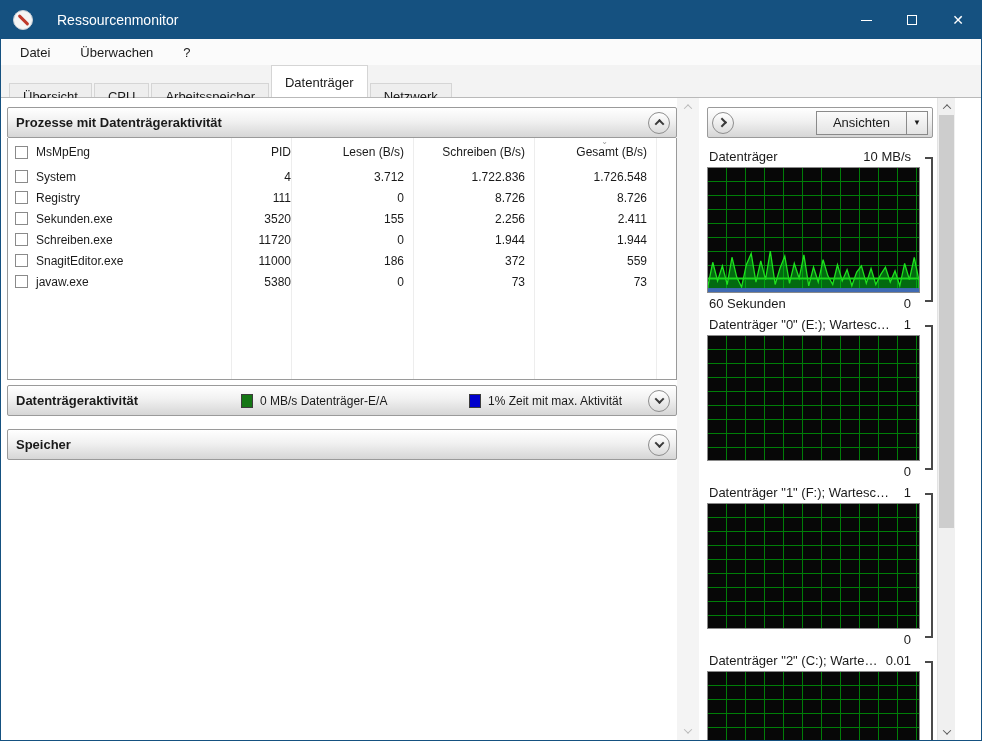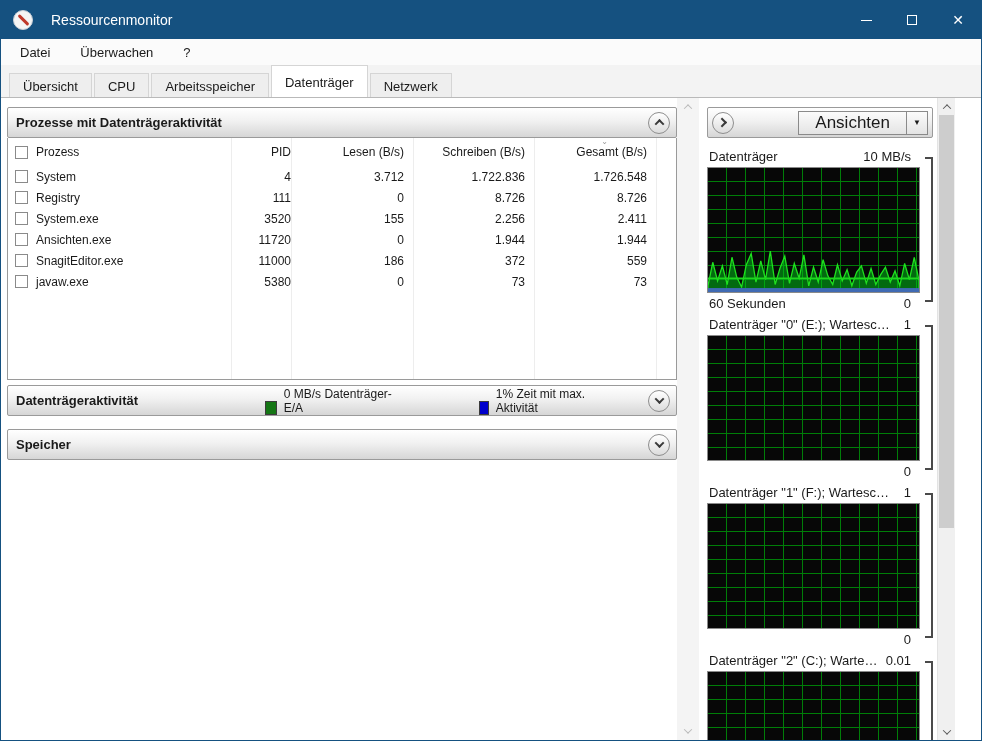--- a/index.html
+++ b/index.html
@@ -7,47 +7,47 @@
   body {
     font-family: "Liberation Sans", "DejaVu Sans", sans-serif;
     font-size: 12px; color: #1a1a1a; background: #fff;
   }
   .window { width: 982px; height: 741px; border: 1px solid #155180; display: flex; flex-direction: column; background: #fff; }
 
   
   .titlebar { height: 38px; background: #155180; display: flex; align-items: center; flex-shrink: 0; }
   .app-icon { width: 20px; height: 20px; border-radius: 50%; background: #f5f5f5; margin-left: 12px; position: relative; overflow: hidden; border: 1px solid #c9cfd6; }
   .app-icon .needle { position: absolute; left: 8px; top: 2px; width: 3px; height: 14px; background: #c0392b; transform: rotate(-45deg); border-radius: 2px; }
-  .titlebar .title { color: #fff; font-size: 14px; margin-left: 18px; flex: 1; }
+  .titlebar .title { color: #fff; font-size: 14px; margin-left: 24px; flex: 1; }
   .win-btn { width: 46px; height: 38px; display: flex; align-items: center; justify-content: center; color: #fff; }
   .glyph-min { display: inline-block; width: 11px; border-top: 1px solid #fff; }
   .glyph-max { display: inline-block; width: 10px; height: 10px; border: 1px solid #fff; }
   .glyph-close { font-size: 14px; line-height: 1; }
 
   
   .menubar { height: 26px; background: #fbfbfb; display: flex; align-items: center; padding-left: 10px; gap: 12px; flex-shrink: 0; }
   .menu-item { padding: 4px 9px; font-size: 13px; }
 
   
   .tabbar { height: 33px; background: #f3f3f3; display: flex; align-items: flex-end; padding-left: 8px; flex-shrink: 0; border-bottom: 1px solid #b9b9b9; }
-  .tab { border: 1px solid #d5d5d5; border-bottom: none; background: #eeeeee; padding: 5px 13px 6px 13px; font-size: 13px; margin-right: 2px; height: 24px; }
+  .tab { border: 1px solid #d5d5d5; border-bottom: none; background: #eeeeee; padding: 5px 13px 6px 13px; font-size: 13px; margin-right: 2px; height: 14px; }
   .tab.active { background: #fff; height: 32px; padding-top: 9px; position: relative; z-index: 2; }
 
   
   .content { flex: 1; display: flex; background: #fff; overflow: hidden; }
   .left-col { width: 676px; padding: 9px 0 0 6px; display: flex; flex-direction: column; }
   .midscroll { width: 22px; background: #f4f4f4; display: flex; flex-direction: column; justify-content: space-between; align-items: center; padding: 6px 0; }
   .right-col { width: 238px; padding: 9px 4px 0 8px; overflow: hidden; }
   .winscroll { width: 18px; background: #f0f0f0; position: relative; border-left: 1px solid #e3e3e3; }
 
   
   .panel-header {
     height: 31px; border: 1px solid #9a9a9a; border-radius: 2px;
     background: linear-gradient(#ffffff, #f1f1f1 45%, #d6d6d6);
-    display: flex; align-items: center; padding: 0 6px 0 8px; gap: 24px;
+    display: flex; align-items: center; padding: 0 6px 0 8px;
   }
   .panel-header .ph-title { font-weight: 700; font-size: 13px; flex-shrink: 0; }
   .panel-header .spacer { flex: 1; }
   .circle-btn { width: 22px; height: 22px; border-radius: 50%; border: 1px solid #8e8e8e;
     background: linear-gradient(#ffffff, #dcdcdc); display: flex; align-items: center; justify-content: center; flex-shrink: 0; }
   .chev { width: 7px; height: 7px; border-top: 2px solid #3a3a3a; border-right: 2px solid #3a3a3a; display: inline-block; }
   .chev.up    { transform: rotate(-45deg) translate(-1px, 1px); }
   .chev.down  { transform: rotate(135deg) translate(-1px, 1px); }
   .chev.right { transform: rotate(45deg)  translate(-1px, 1px); }
   .chev.faint { border-color: #b9b9b9; border-width: 1px; width: 6px; height: 6px; }
@@ -71,21 +71,21 @@
   
   .legend { display: flex; align-items: center; gap: 6px; font-weight: 400; font-size: 12px; }
   .swatch { width: 12px; height: 14px; border: 1px solid #3c3c3c; display: inline-block; }
   .legend-block { display: flex; align-items: flex-end; gap: 7px; padding-left: 47px; }
 
   
   .rtoolbar { height: 31px; border: 1px solid #9a9a9a; border-radius: 2px;
     background: linear-gradient(#ffffff, #f1f1f1 45%, #d6d6d6);
     display: flex; align-items: center; padding: 0 4px; margin-bottom: 9px; }
   .views-btn { margin-left: auto; display: flex; height: 24px; }
-  .views-main { border: 1px solid #8a8a8a; background: linear-gradient(#fbfbfb, #e4e4e4); padding: 3px 16px; font-size: 17px; display: flex; align-items: center; }
+  .views-main { border: 1px solid #8a8a8a; background: linear-gradient(#fbfbfb, #e4e4e4); padding: 3px 16px; font-size: 13px; display: flex; align-items: center; }
   .views-arrow { border: 1px solid #8a8a8a; border-left: none; background: linear-gradient(#fbfbfb, #e4e4e4); width: 21px; display: flex; align-items: center; justify-content: center; font-size: 8px; }
 
   .chart-group { margin-bottom: 2px; }
   .chart-caption { display: flex; justify-content: space-between; font-size: 13px; padding: 2px 22px 3px 2px; }
   .chart-caption .cmax { flex-shrink: 0; }
   .chart-row { display: flex; }
   .chartbox { width: 213px; height: 126px; border: 1px solid #8a8a8a; position: relative; flex-shrink: 0;
     background-color: #070707;
     background-image:
       repeating-linear-gradient(to right,  transparent 0 18px, #007d08 18px 19px),
@@ -142,21 +142,21 @@
         <span class="ph-title">Prozesse mit Datenträgeraktivität</span>
         <span class="spacer"></span>
         <span class="circle-btn">
             <span class="chev up"></span>
           </span>
       </div>
       <div class="panel-body">
         <div class="disk-table">
           <div class="dcell name hdr">
             <span class="checkbox"></span>
-            <span>Prozess</span>
+            <span>MsMpEng</span>
           </div>
           <div class="dcell pid hdr">
               <span>PID</span>
             </div>
           <div class="dcell num hdr">
               <span>Lesen (B/s)</span>
             </div>
           <div class="dcell num hdr">
               <span>Schreiben (B/s)</span>
             </div>
@@ -179,30 +179,30 @@
               <span class="checkbox"></span>
               <span>Registry</span>
             </div>
             <div class="dcell pid">111</div>
             <div class="dcell num">0</div>
             <div class="dcell num">8.726</div>
             <div class="dcell num">8.726</div>
             <div class="dcell nosep"></div>
             <div class="dcell name">
               <span class="checkbox"></span>
-              <span>System.exe</span>
+              <span>Sekunden.exe</span>
             </div>
             <div class="dcell pid">3520</div>
             <div class="dcell num">155</div>
             <div class="dcell num">2.256</div>
             <div class="dcell num">2.411</div>
             <div class="dcell nosep"></div>
             <div class="dcell name">
               <span class="checkbox"></span>
-              <span>Ansichten.exe</span>
+              <span>Schreiben.exe</span>
             </div>
             <div class="dcell pid">11720</div>
             <div class="dcell num">0</div>
             <div class="dcell num">1.944</div>
             <div class="dcell num">1.944</div>
             <div class="dcell nosep"></div>
             <div class="dcell name">
               <span class="checkbox"></span>
               <span>SnagitEditor.exe</span>
             </div>

